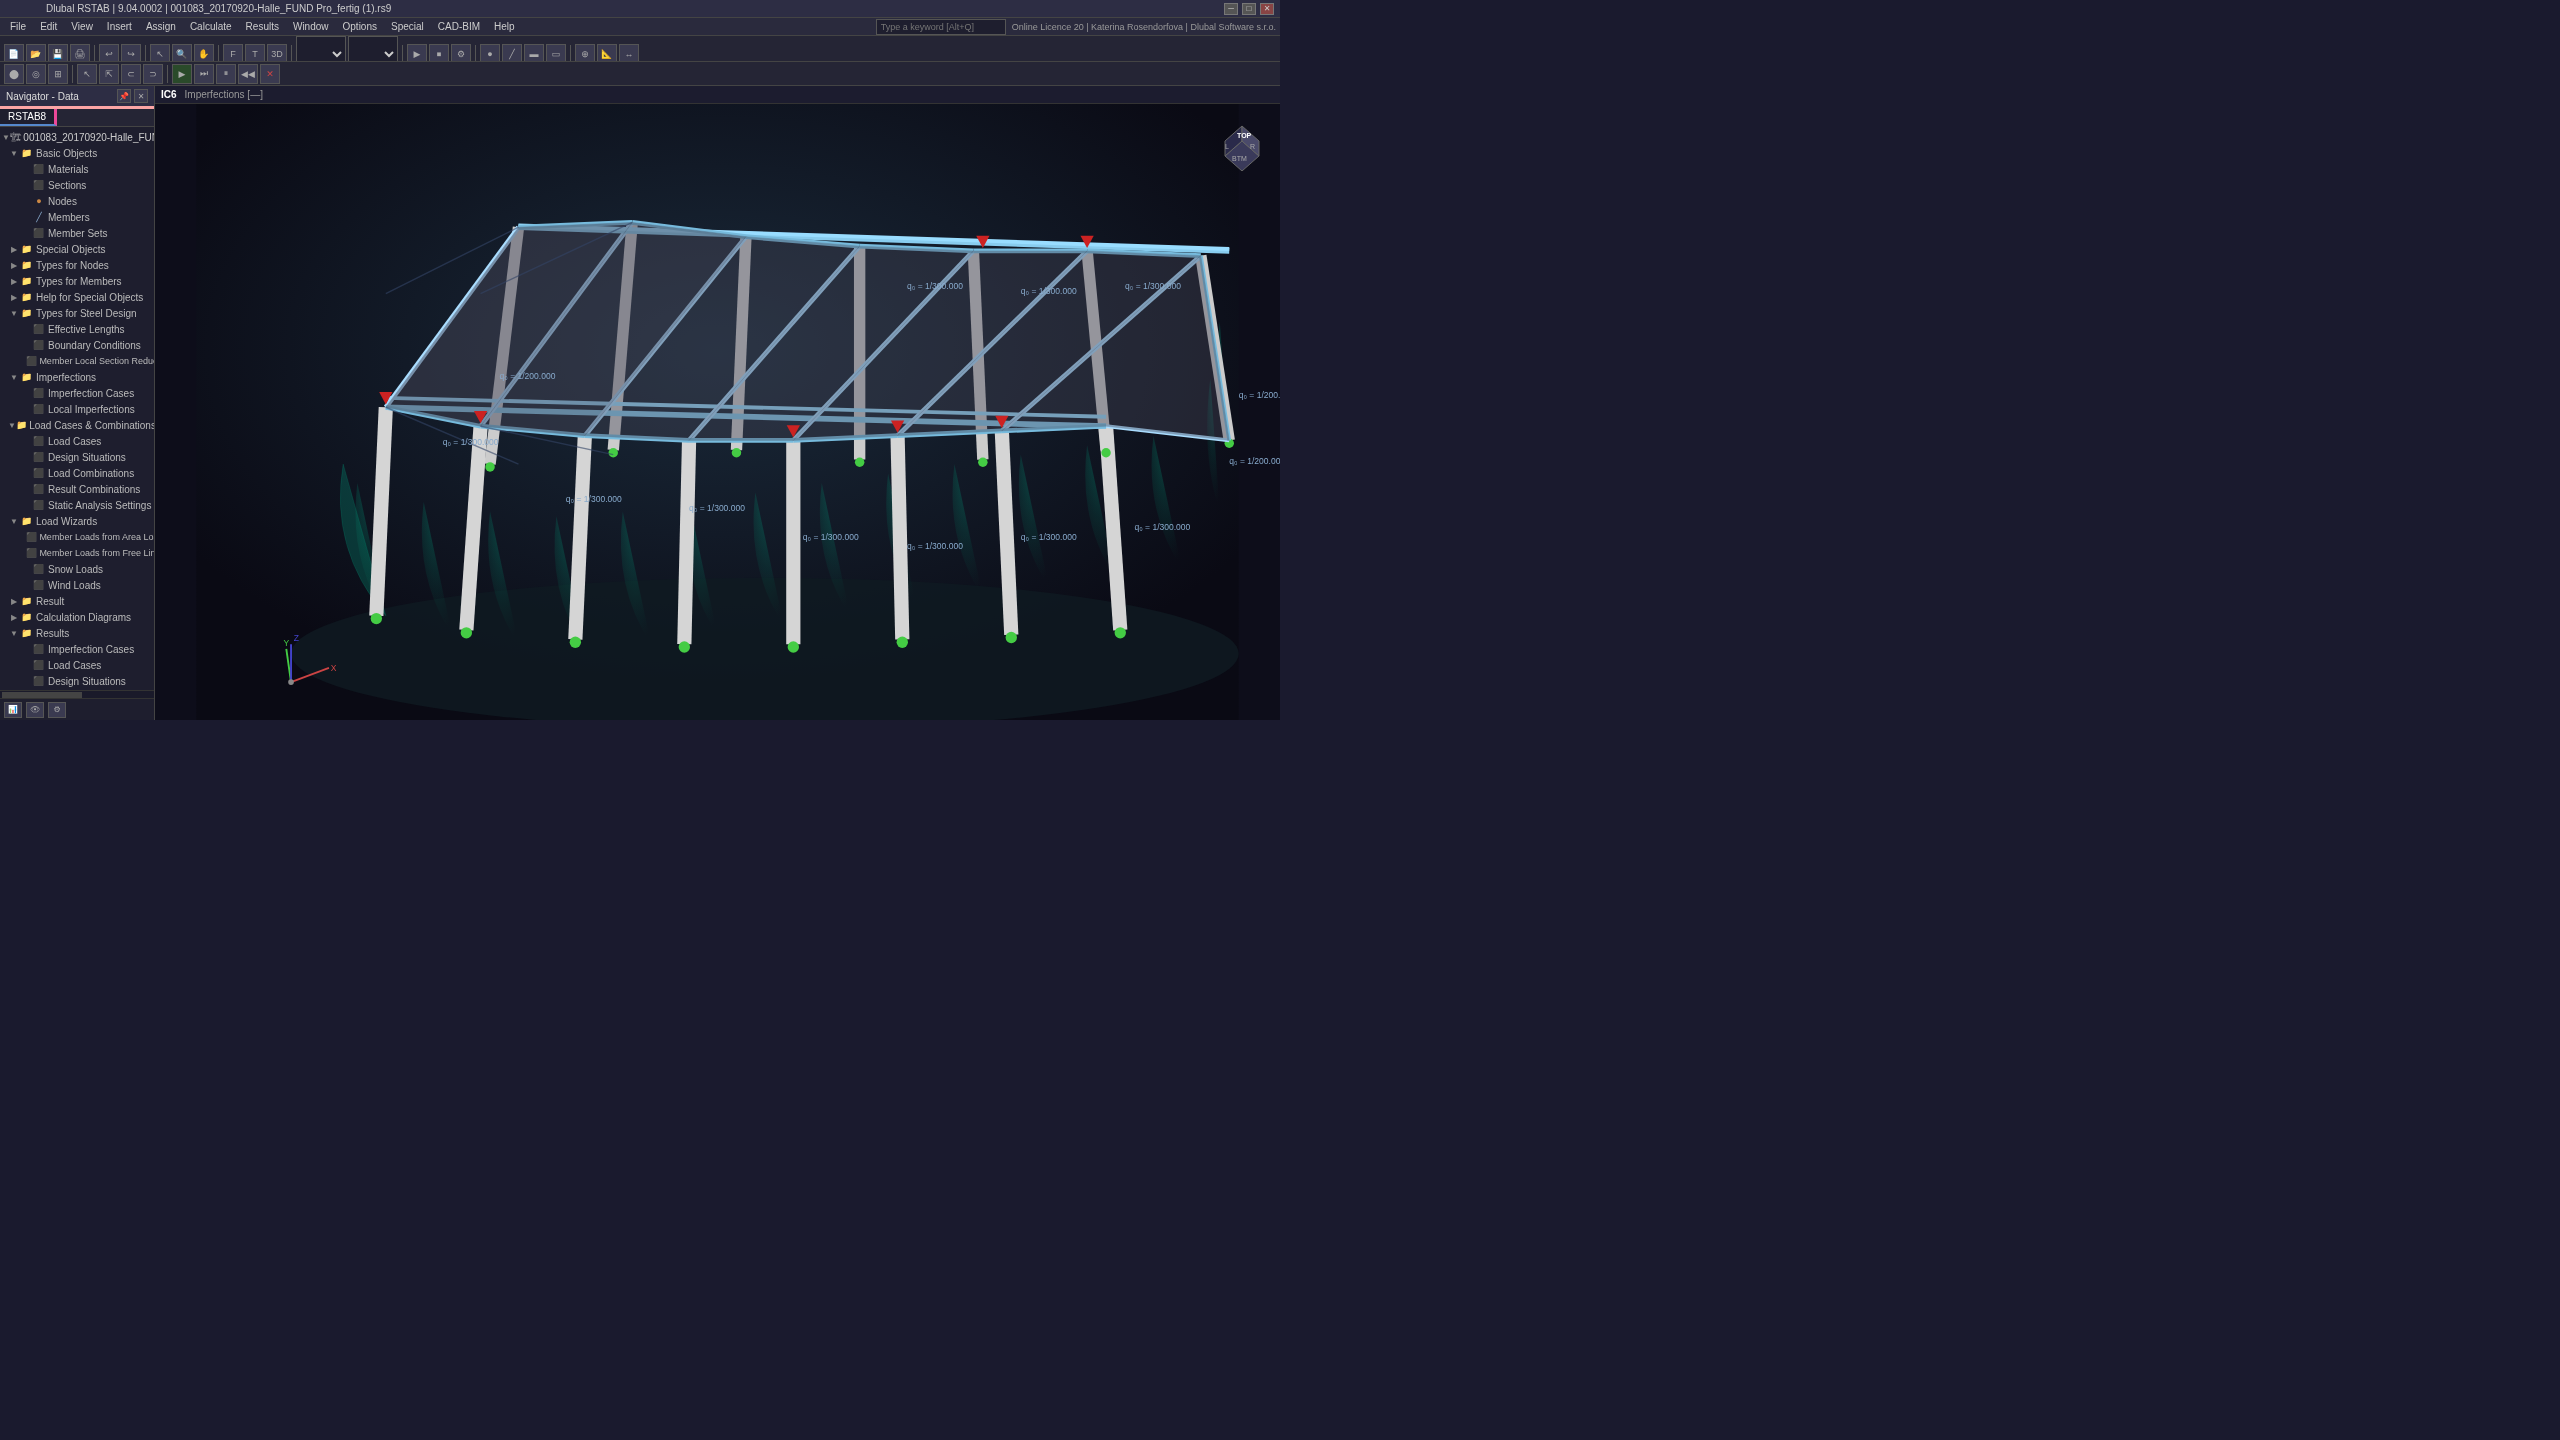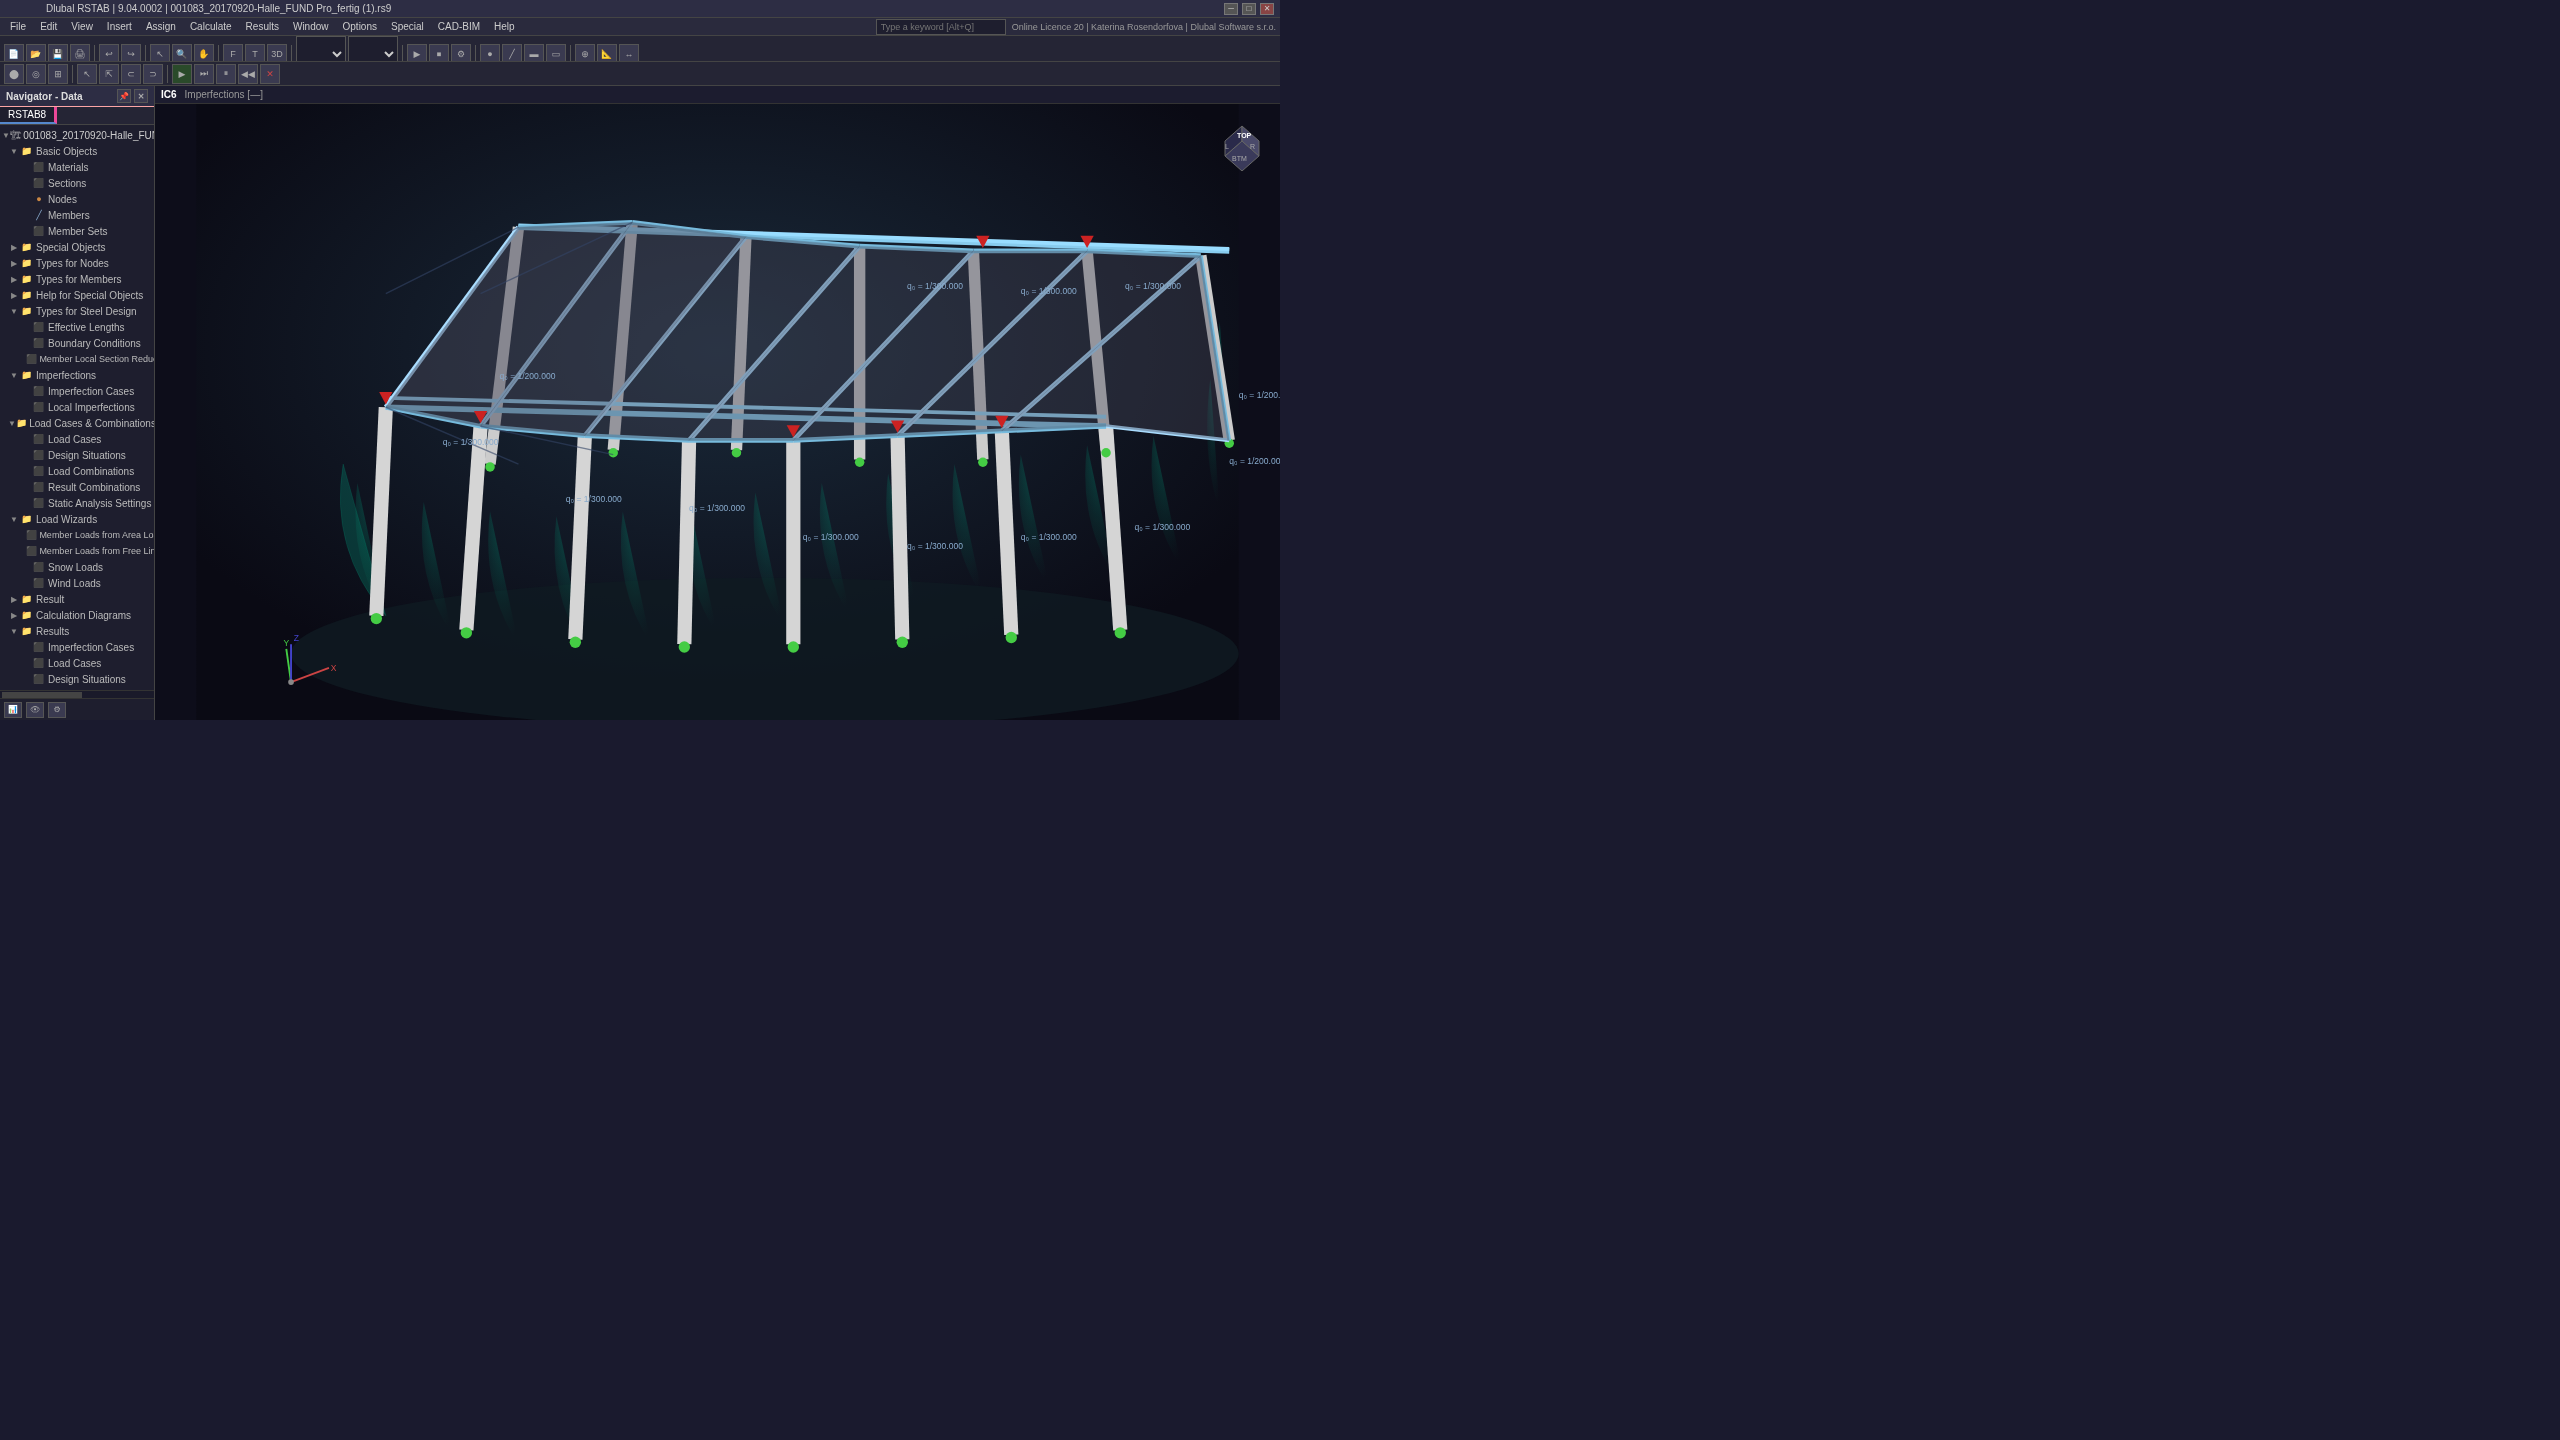--- a/index.html
+++ b/index.html
@@ -139,23 +139,23 @@
       display: flex;
       flex-direction: column;
       overflow: hidden;
     }
     #navigator-header {
       background: #2d2d44;
       padding: 3px 6px;
       display: flex;
       align-items: center;
       justify-content: space-between;
-      border-bottom: 1px solid #fca5a5;
+      border-bottom: 3px solid #fca5a5;
       font-size: 10px;
-      font-weight: bold;
+      font-weight: normal;
       color: #ddd;
     }
     #navigator-header .nav-controls {
       display: flex;
       gap: 3px;
     }
     #navigator-header .nav-btn {
       width: 14px;
       height: 14px;
       background: #3a3a50;

